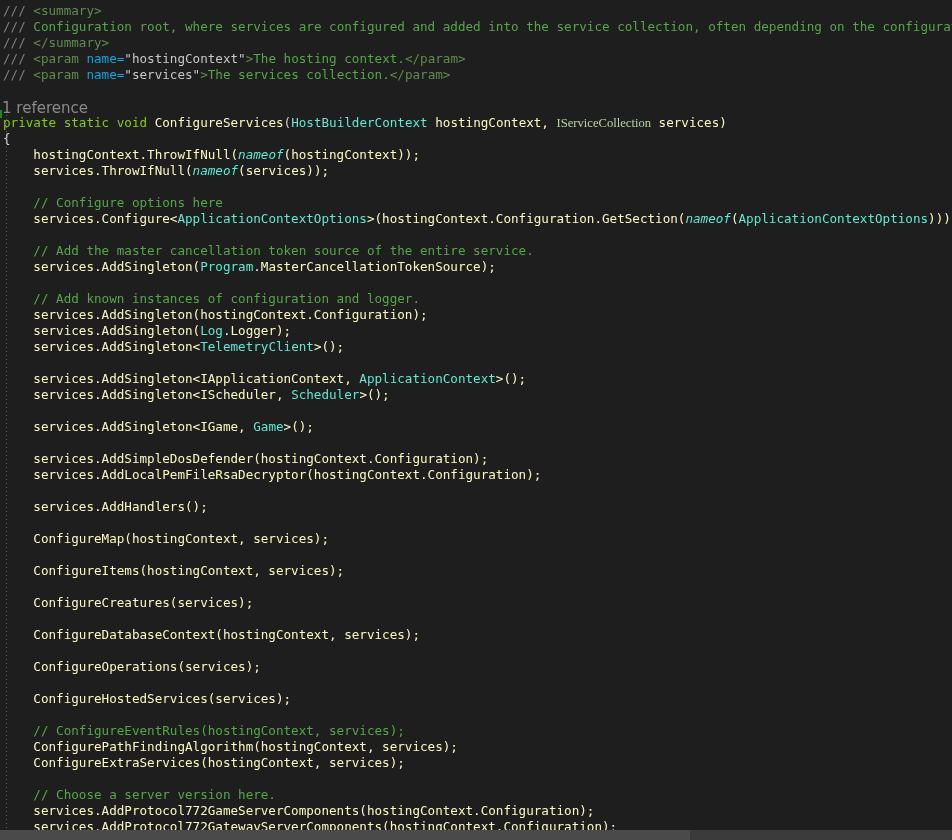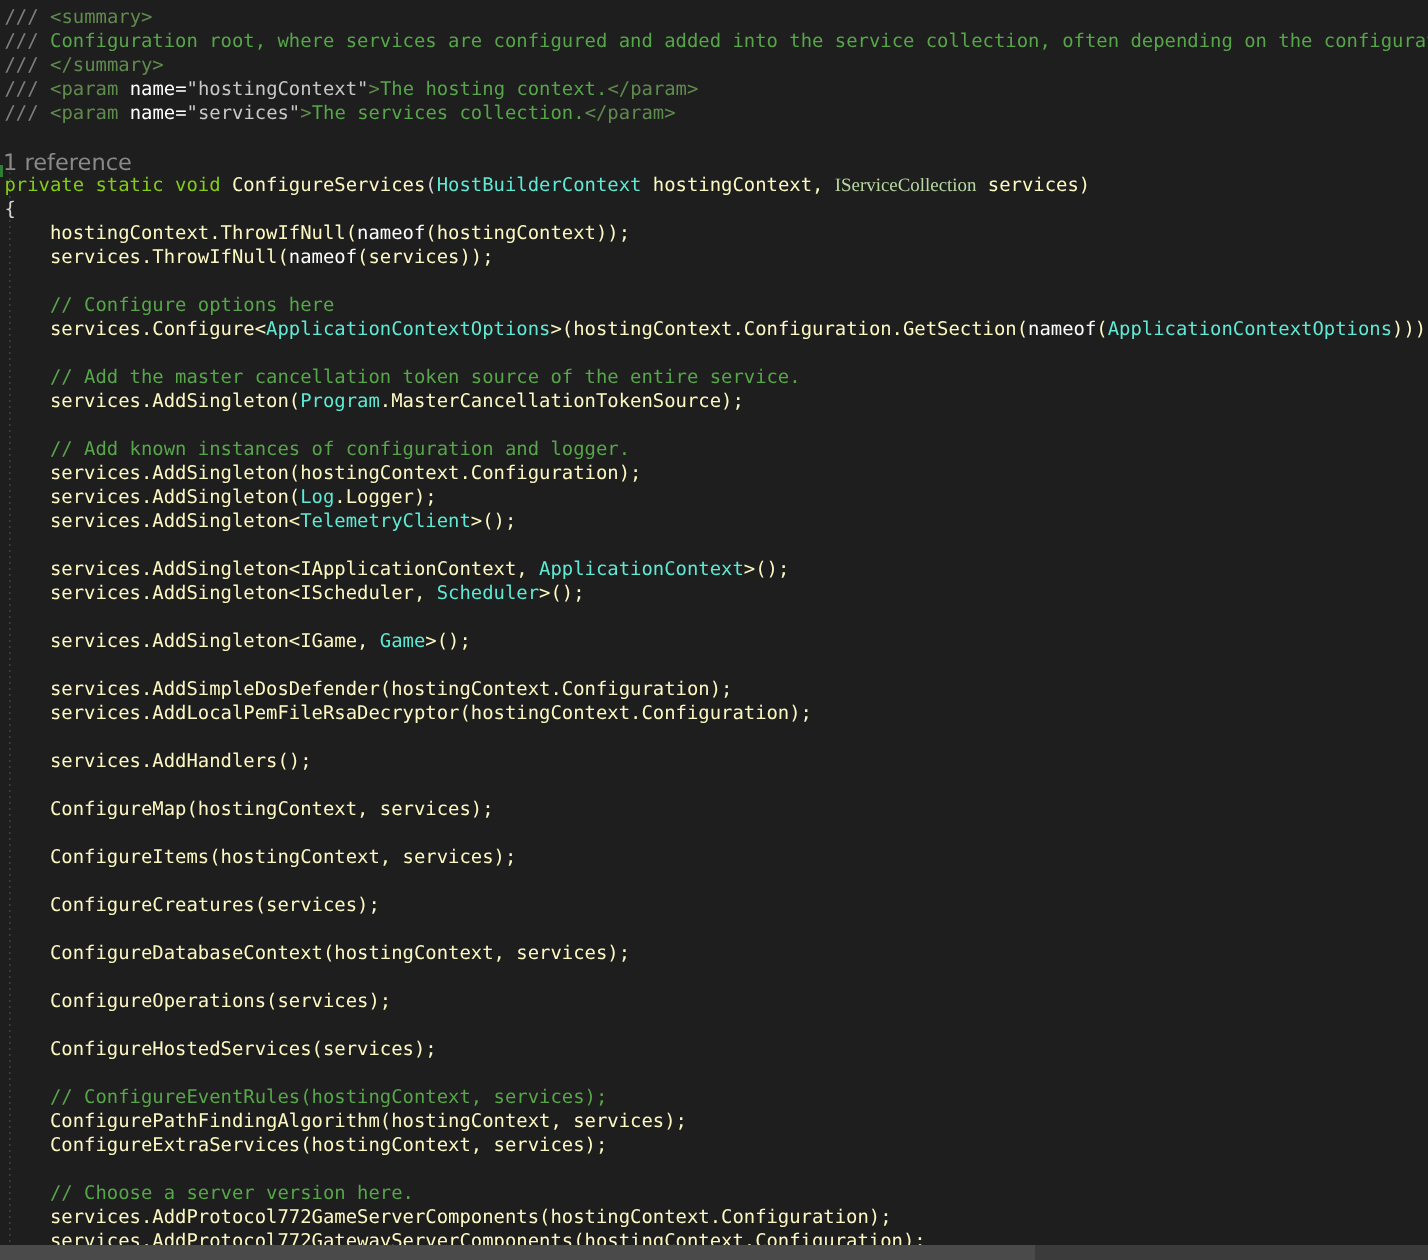--- a/index.html
+++ b/index.html
@@ -78,29 +78,29 @@
     top: 0;
     height: 10px;
     width: 690px;
     background: #4a4a4a;
   }
   
   .cmt      { color: #57a64a; }
   .xmlcmt   { color: #57a64a; }
   .xmldelim { color: #808080; }
   .xmlname  { color: #608b4e; }
-  .xmlattr  { color: #ffffff; text-align: right; }
+  .xmlattr  { color: #0ea5e9; text-align: right; }
   .xmlval   { color: #c8c8c8; }
   .kw       { color: #84cc16; }
   .type     { color: #5eead4; }
   .iface    { color: #b8d7a3; font-family: Liberation Serif, serif; }
   .plain    { color: #fef9c3; }
   .punct    { color: #d4d4d4; }
   .brace    { color: #d4d4d4; }
-  .greenkw  { color: #ffffff; }
+  .greenkw  { color: #5eead4; font-style: italic; }
 </style>
 </head>
 <body>
 
 <div id="editor">
 
   <div id="git-marker"></div>
   <div id="indent-guide"></div>
 
   <div id="code-area"><div class="line"><span class="xmldelim">/// </span><span class="xmlname">&lt;summary&gt;</span></div><div class="line"><span class="xmldelim">/// </span><span class="xmlcmt">Configuration root, where services are configured and added into the service collection, often depending on the configuration set.</span></div><div class="line"><span class="xmldelim">/// </span><span class="xmlname">&lt;/summary&gt;</span></div><div class="line"><span class="xmldelim">/// </span><span class="xmlname">&lt;param </span><span class="xmlattr">name=</span><span class="xmlval">"hostingContext"</span><span class="xmlname">&gt;</span><span class="xmlcmt">The hosting context.</span><span class="xmlname">&lt;/param&gt;</span></div><div class="line"><span class="xmldelim">/// </span><span class="xmlname">&lt;param </span><span class="xmlattr">name=</span><span class="xmlval">"services"</span><span class="xmlname">&gt;</span><span class="xmlcmt">The services collection.</span><span class="xmlname">&lt;/param&gt;</span></div><div class="codelens">1 reference</div><div class="line"><span class="kw">private static void </span><span class="plain">ConfigureServices</span><span class="punct">(</span><span class="type">HostBuilderContext</span><span class="plain"> hostingContext, </span><span class="iface">IServiceCollection</span><span class="plain"> services)</span></div><div class="line"><span class="brace">{</span></div><div class="line"><span class="plain">    hostingContext.ThrowIfNull(</span><span class="greenkw">nameof</span><span class="plain">(hostingContext));</span></div><div class="line"><span class="plain">    services.ThrowIfNull(</span><span class="greenkw">nameof</span><span class="plain">(services));</span></div><div class="line">&nbsp;</div><div class="line"><span class="cmt">    // Configure options here</span></div><div class="line"><span class="plain">    services.Configure&lt;</span><span class="type">ApplicationContextOptions</span><span class="plain">&gt;(hostingContext.Configuration.GetSection(</span><span class="greenkw">nameof</span><span class="plain">(</span><span class="type">ApplicationContextOptions</span><span class="plain">)));</span></div><div class="line">&nbsp;</div><div class="line"><span class="cmt">    // Add the master cancellation token source of the entire service.</span></div><div class="line"><span class="plain">    services.AddSingleton(</span><span class="type">Program</span><span class="plain">.MasterCancellationTokenSource);</span></div><div class="line">&nbsp;</div><div class="line"><span class="cmt">    // Add known instances of configuration and logger.</span></div><div class="line"><span class="plain">    services.AddSingleton(hostingContext.Configuration);</span></div><div class="line"><span class="plain">    services.AddSingleton(</span><span class="type">Log</span><span class="plain">.Logger);</span></div><div class="line"><span class="plain">    services.AddSingleton&lt;</span><span class="type">TelemetryClient</span><span class="plain">&gt;();</span></div><div class="line">&nbsp;</div><div class="line"><span class="plain">    services.AddSingleton&lt;IApplicationContext, </span><span class="type">ApplicationContext</span><span class="plain">&gt;();</span></div><div class="line"><span class="plain">    services.AddSingleton&lt;IScheduler, </span><span class="type">Scheduler</span><span class="plain">&gt;();</span></div><div class="line">&nbsp;</div><div class="line"><span class="plain">    services.AddSingleton&lt;IGame, </span><span class="type">Game</span><span class="plain">&gt;();</span></div><div class="line">&nbsp;</div><div class="line"><span class="plain">    services.AddSimpleDosDefender(hostingContext.Configuration);</span></div><div class="line"><span class="plain">    services.AddLocalPemFileRsaDecryptor(hostingContext.Configuration);</span></div><div class="line">&nbsp;</div><div class="line"><span class="plain">    services.AddHandlers();</span></div><div class="line">&nbsp;</div><div class="line"><span class="plain">    ConfigureMap(hostingContext, services);</span></div><div class="line">&nbsp;</div><div class="line"><span class="plain">    ConfigureItems(hostingContext, services);</span></div><div class="line">&nbsp;</div><div class="line"><span class="plain">    ConfigureCreatures(services);</span></div><div class="line">&nbsp;</div><div class="line"><span class="plain">    ConfigureDatabaseContext(hostingContext, services);</span></div><div class="line">&nbsp;</div><div class="line"><span class="plain">    ConfigureOperations(services);</span></div><div class="line">&nbsp;</div><div class="line"><span class="plain">    ConfigureHostedServices(services);</span></div><div class="line">&nbsp;</div><div class="line"><span class="cmt">    // ConfigureEventRules(hostingContext, services);</span></div><div class="line"><span class="plain">    ConfigurePathFindingAlgorithm(hostingContext, services);</span></div><div class="line"><span class="plain">    ConfigureExtraServices(hostingContext, services);</span></div><div class="line">&nbsp;</div><div class="line"><span class="cmt">    // Choose a server version here.</span></div><div class="line"><span class="plain">    services.AddProtocol772GameServerComponents(hostingContext.Configuration);</span></div><div class="line"><span class="plain">    services.AddProtocol772GatewayServerComponents(hostingContext.Configuration);</span></div><div class="line"><span class="brace">}</span></div></div>

